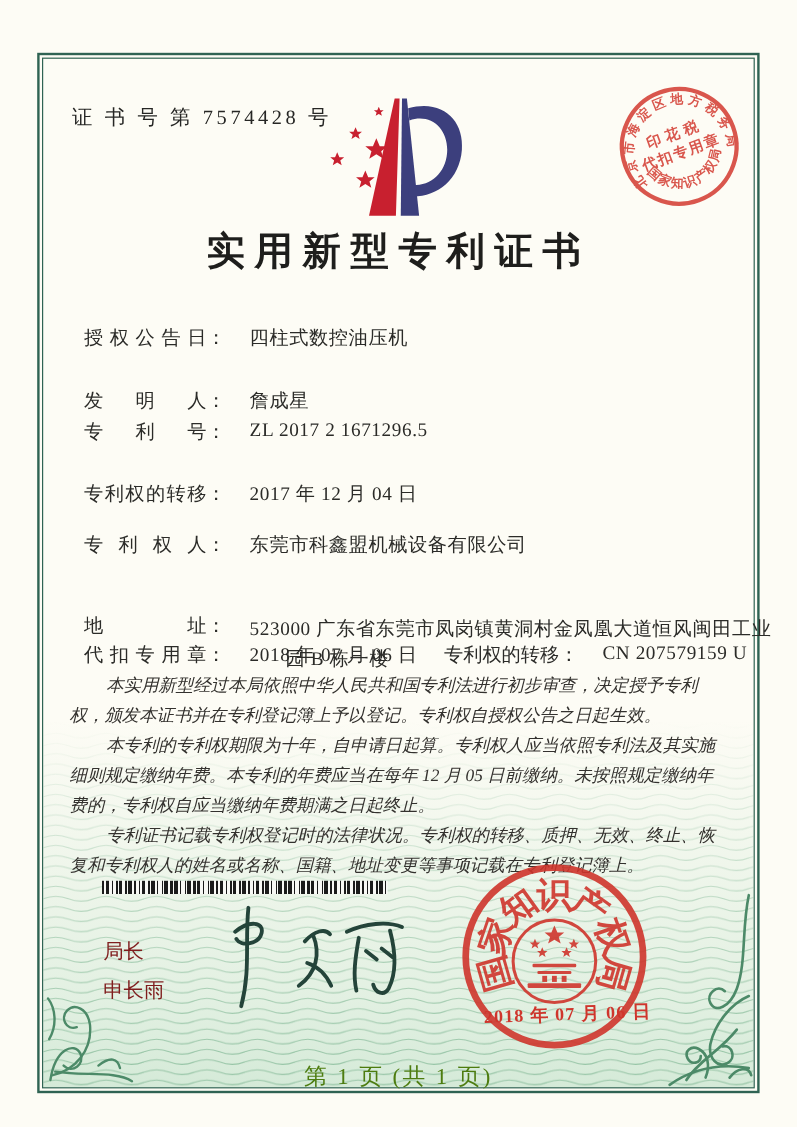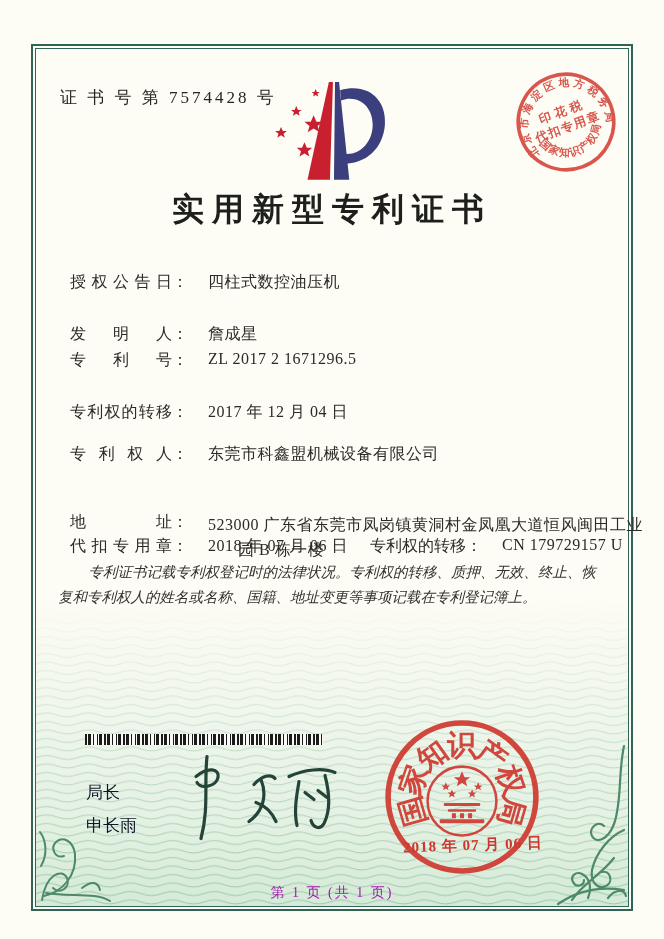--- a/index.html
+++ b/index.html
@@ -24,27 +24,27 @@
   .row .col{display:inline-block;vertical-align:top;}
   .row .val{display:inline-block;margin-left:20px;vertical-align:top;letter-spacing:0.5px;}
   .row.addr .val{white-space:normal;width:412px;padding-left:30px;text-indent:-30px;line-height:25px;}
   .grant-right{position:absolute;left:300px;top:0;white-space:nowrap;}
   .paras{position:absolute;left:58px;top:560px;width:550px;font-size:14.5px;line-height:25px;
     font-style:italic;color:#33312e;}
   .paras p{margin:0;text-indent:2.1em;}
   .barcode{position:absolute;left:85px;top:734px;width:238px;height:11px;
     background:repeating-linear-gradient(90deg,#1b1b1b 0 2px,#f8f8f5 2px 3px,#1b1b1b 3px 6px,#f8f8f5 6px 8px,#1b1b1b 8px 9px,#f8f8f5 9px 12px,#1b1b1b 12px 13px,#f8f8f5 13px 14px,#1b1b1b 14px 17px,#f8f8f5 17px 19px);}
   .signer{position:absolute;left:86px;top:776px;font-family:"Liberation Sans","DejaVu Sans",sans-serif;
-    font-size:17px;color:#0f172a;line-height:33px;}
+    font-size:17px;color:#7f1d1d;line-height:33px;}
   .signature-svg{position:absolute;left:168px;top:744px;}
   .seal-svg{position:absolute;left:381px;top:716px;}
   .seal-date{position:absolute;left:388px;top:836px;width:170px;text-align:center;
     color:#cf352c;font-size:15px;letter-spacing:1px;font-weight:bold;transform:rotate(-2deg);}
   .tax-stamp{position:absolute;left:500px;top:56px;}
-  .footer{position:absolute;left:36px;right:36px;top:884px;text-align:center;font-size:14px;color:#a21caf;letter-spacing:2px;}
+  .footer{position:absolute;left:36px;right:36px;top:884px;text-align:center;font-size:19px;color:#4d7c0f;letter-spacing:2px;}
   .flourish{position:absolute;}
 </style>
 </head>
 <body>
 
 <div class="guilloche-wrap">
   <svg width="592" height="306" viewBox="0 0 592 306">
     <defs>
       <pattern id="gw" width="42" height="8.5" patternUnits="userSpaceOnUse">
         <path d="M0,4.5 Q10.5,0.5 21,4.5 T42,4.5" fill="none" stroke="#8fc0a0" stroke-width="0.9"></path>
@@ -141,26 +141,28 @@
   </div>
   <div class="row" style="top:444px">
     <span class="lbl">专利权人</span><span class="col">：</span><span class="val">东莞市科鑫盟机械设备有限公司</span>
   </div>
   <div class="row addr" style="top:512px">
     <span class="lbl">地址</span><span class="col">：</span><span class="val">523000 广东省东莞市凤岗镇黄洞村金凤凰大道恒风闽田工业园 B 栋一楼</span>
   </div>
   <div class="row" style="top:536px">
     <span class="lbl">代扣专用章</span><span class="col">：</span><span class="val">2018 年 07 月 06 日</span>
     <span class="grant-right">
-      <span>专利权的转移</span><span>：</span><span class="val">CN 179729157 U</span>
+      <span>专利权的转移</span><span>：</span><span class="val">CN 207579159 U</span>
     </span>
   </div>
 </div>
 
 <div class="paras">
+  <p>本实用新型经过本局依照中华人民共和国专利法进行初步审查，决定授予专利权，颁发本证书并在专利登记簿上予以登记。专利权自授权公告之日起生效。</p>
+  <p>本专利的专利权期限为十年，自申请日起算。专利权人应当依照专利法及其实施细则规定缴纳年费。本专利的年费应当在每年 12 月 05 日前缴纳。未按照规定缴纳年费的，专利权自应当缴纳年费期满之日起终止。</p>
   <p>专利证书记载专利权登记时的法律状况。专利权的转移、质押、无效、终止、恢复和专利权人的姓名或名称、国籍、地址变更等事项记载在专利登记簿上。</p>
 </div>
 
 <div class="barcode"></div>
 
 <div class="signer">
   <div>局长</div>
   <div>申长雨</div>
 </div>
 

